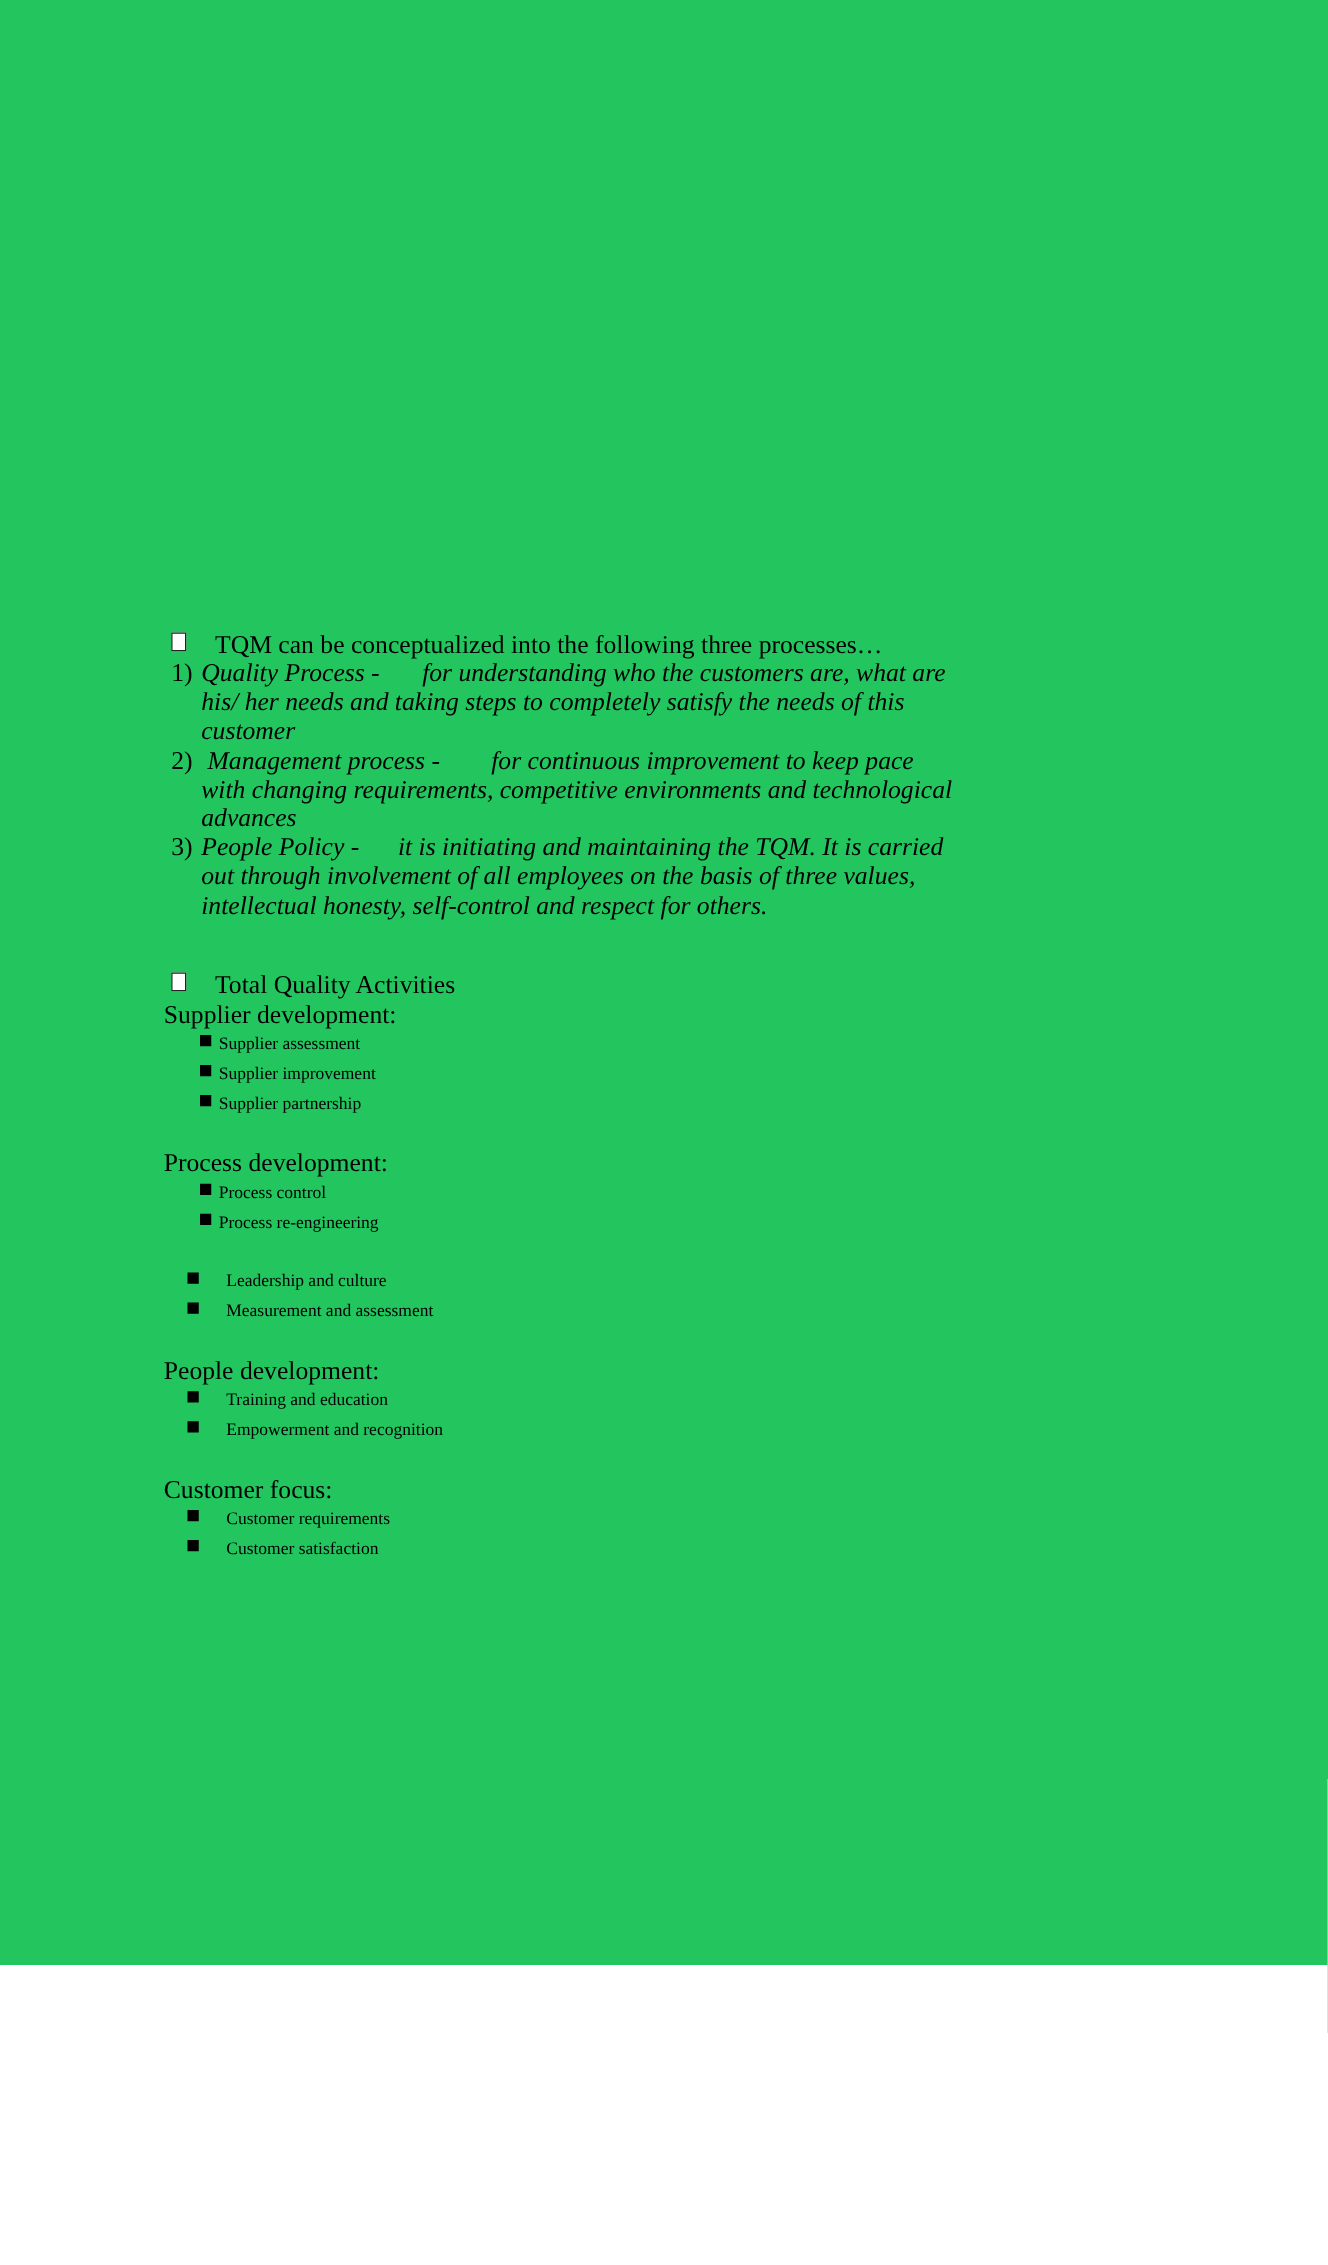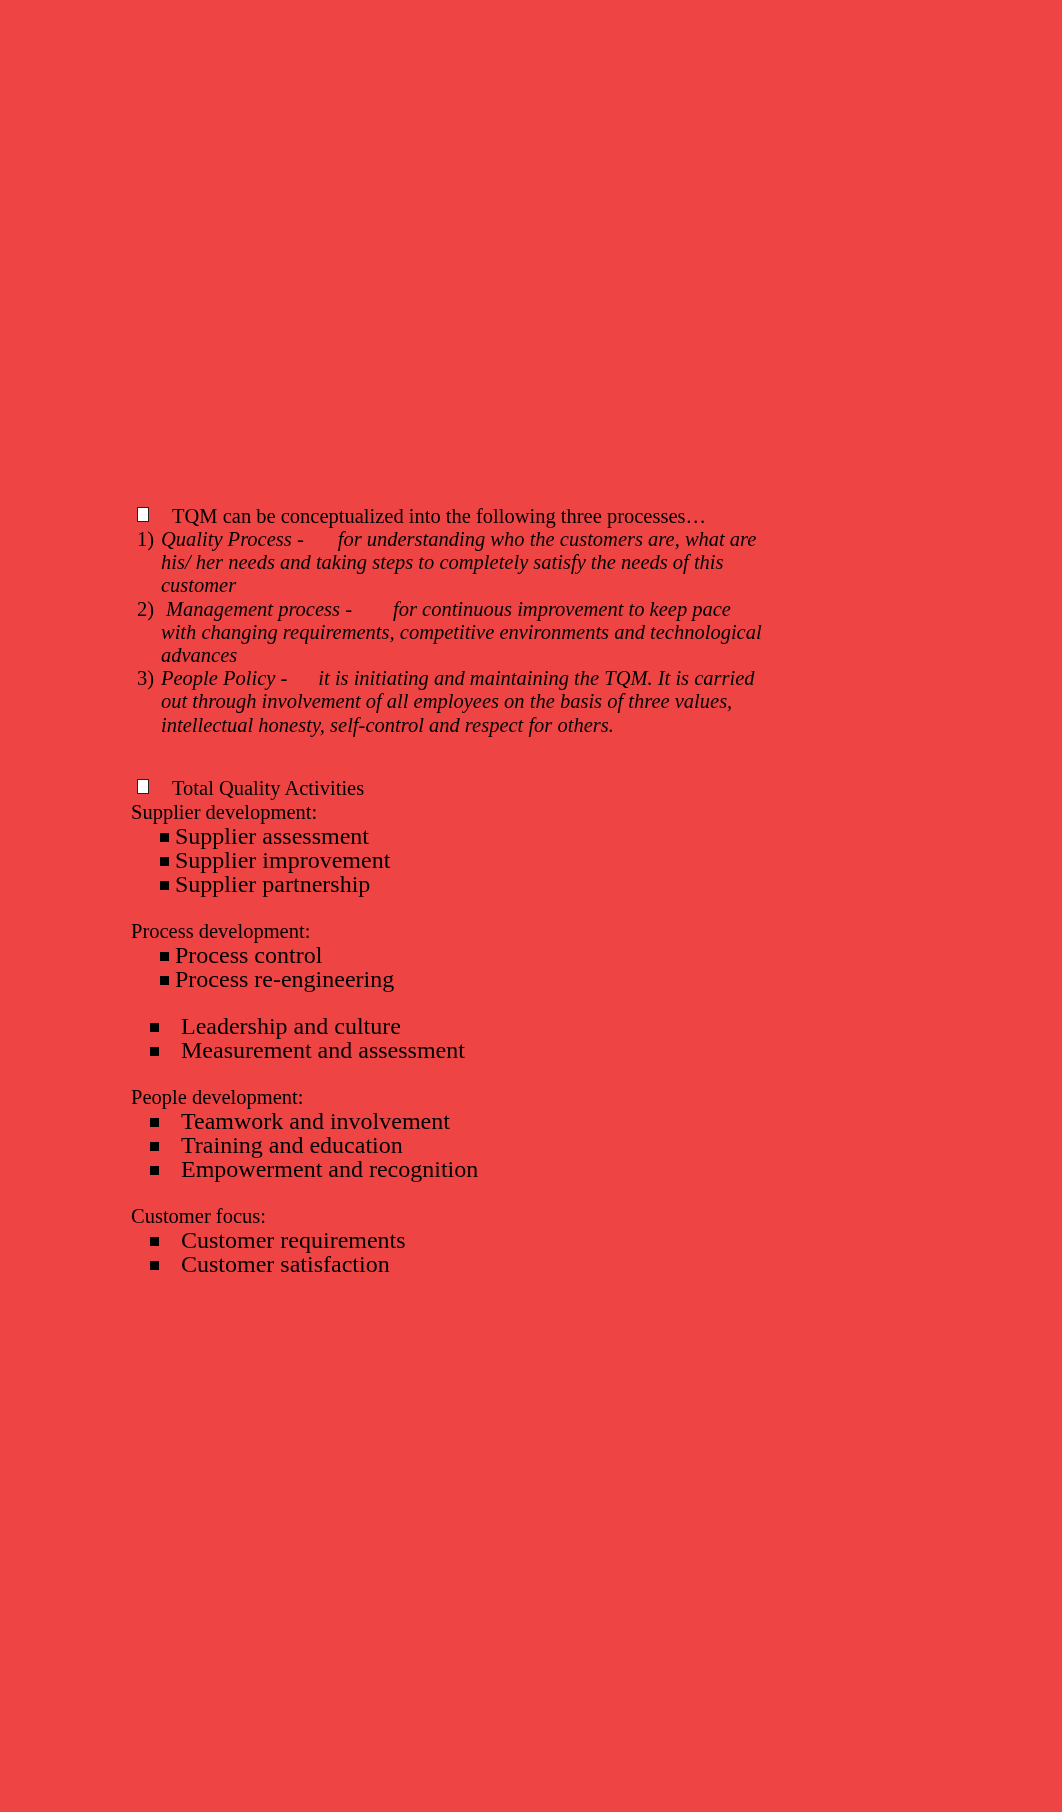--- a/index.html
+++ b/index.html
@@ -13,22 +13,22 @@
     font-family: "Liberation Serif", "DejaVu Serif", serif;
     color: #000000;
     position: relative;
     overflow: hidden;
   }
   .page {
     position: absolute;
     left: 0;
     top: 0;
     width: 1062px;
-    height: 1812px;
-    background: #ef4444;
+    height: 1572px;
+    background: #22c55e;
   }
   .content {
     position: absolute;
     left: 108px;
     top: 505px;
     width: 660px;
   }
 
   
   .sym-line {
@@ -104,21 +104,21 @@
     margin-left: 23px;
   }
   .group-heading {
     font-size: 20.5px;
     line-height: 24px;
     padding-left: 0px;
   }
   .sq-item {
     display: flex;
     align-items: baseline;
-    font-size: 24px;
+    font-size: 14px;
     line-height: 24px;
   }
   .sq-bullet {
     display: inline-block;
     width: 9px;
     height: 9px;
     min-width: 9px;
     background: #000000;
     position: relative;
     top: -2px;
@@ -213,24 +213,20 @@
         <span>Measurement and assessment</span>
       </div>
     </div>
 
     <div class="blank-line"></div>
 
     <div class="group">
       <div class="group-heading">People development:</div>
       <div class="sq-item indent-19">
         <span class="sq-bullet"></span>
-        <span>Teamwork and involvement</span>
-      </div>
-      <div class="sq-item indent-19">
-        <span class="sq-bullet"></span>
         <span>Training and education</span>
       </div>
       <div class="sq-item indent-19">
         <span class="sq-bullet"></span>
         <span>Empowerment and recognition</span>
       </div>
     </div>
 
     <div class="blank-line"></div>
 

